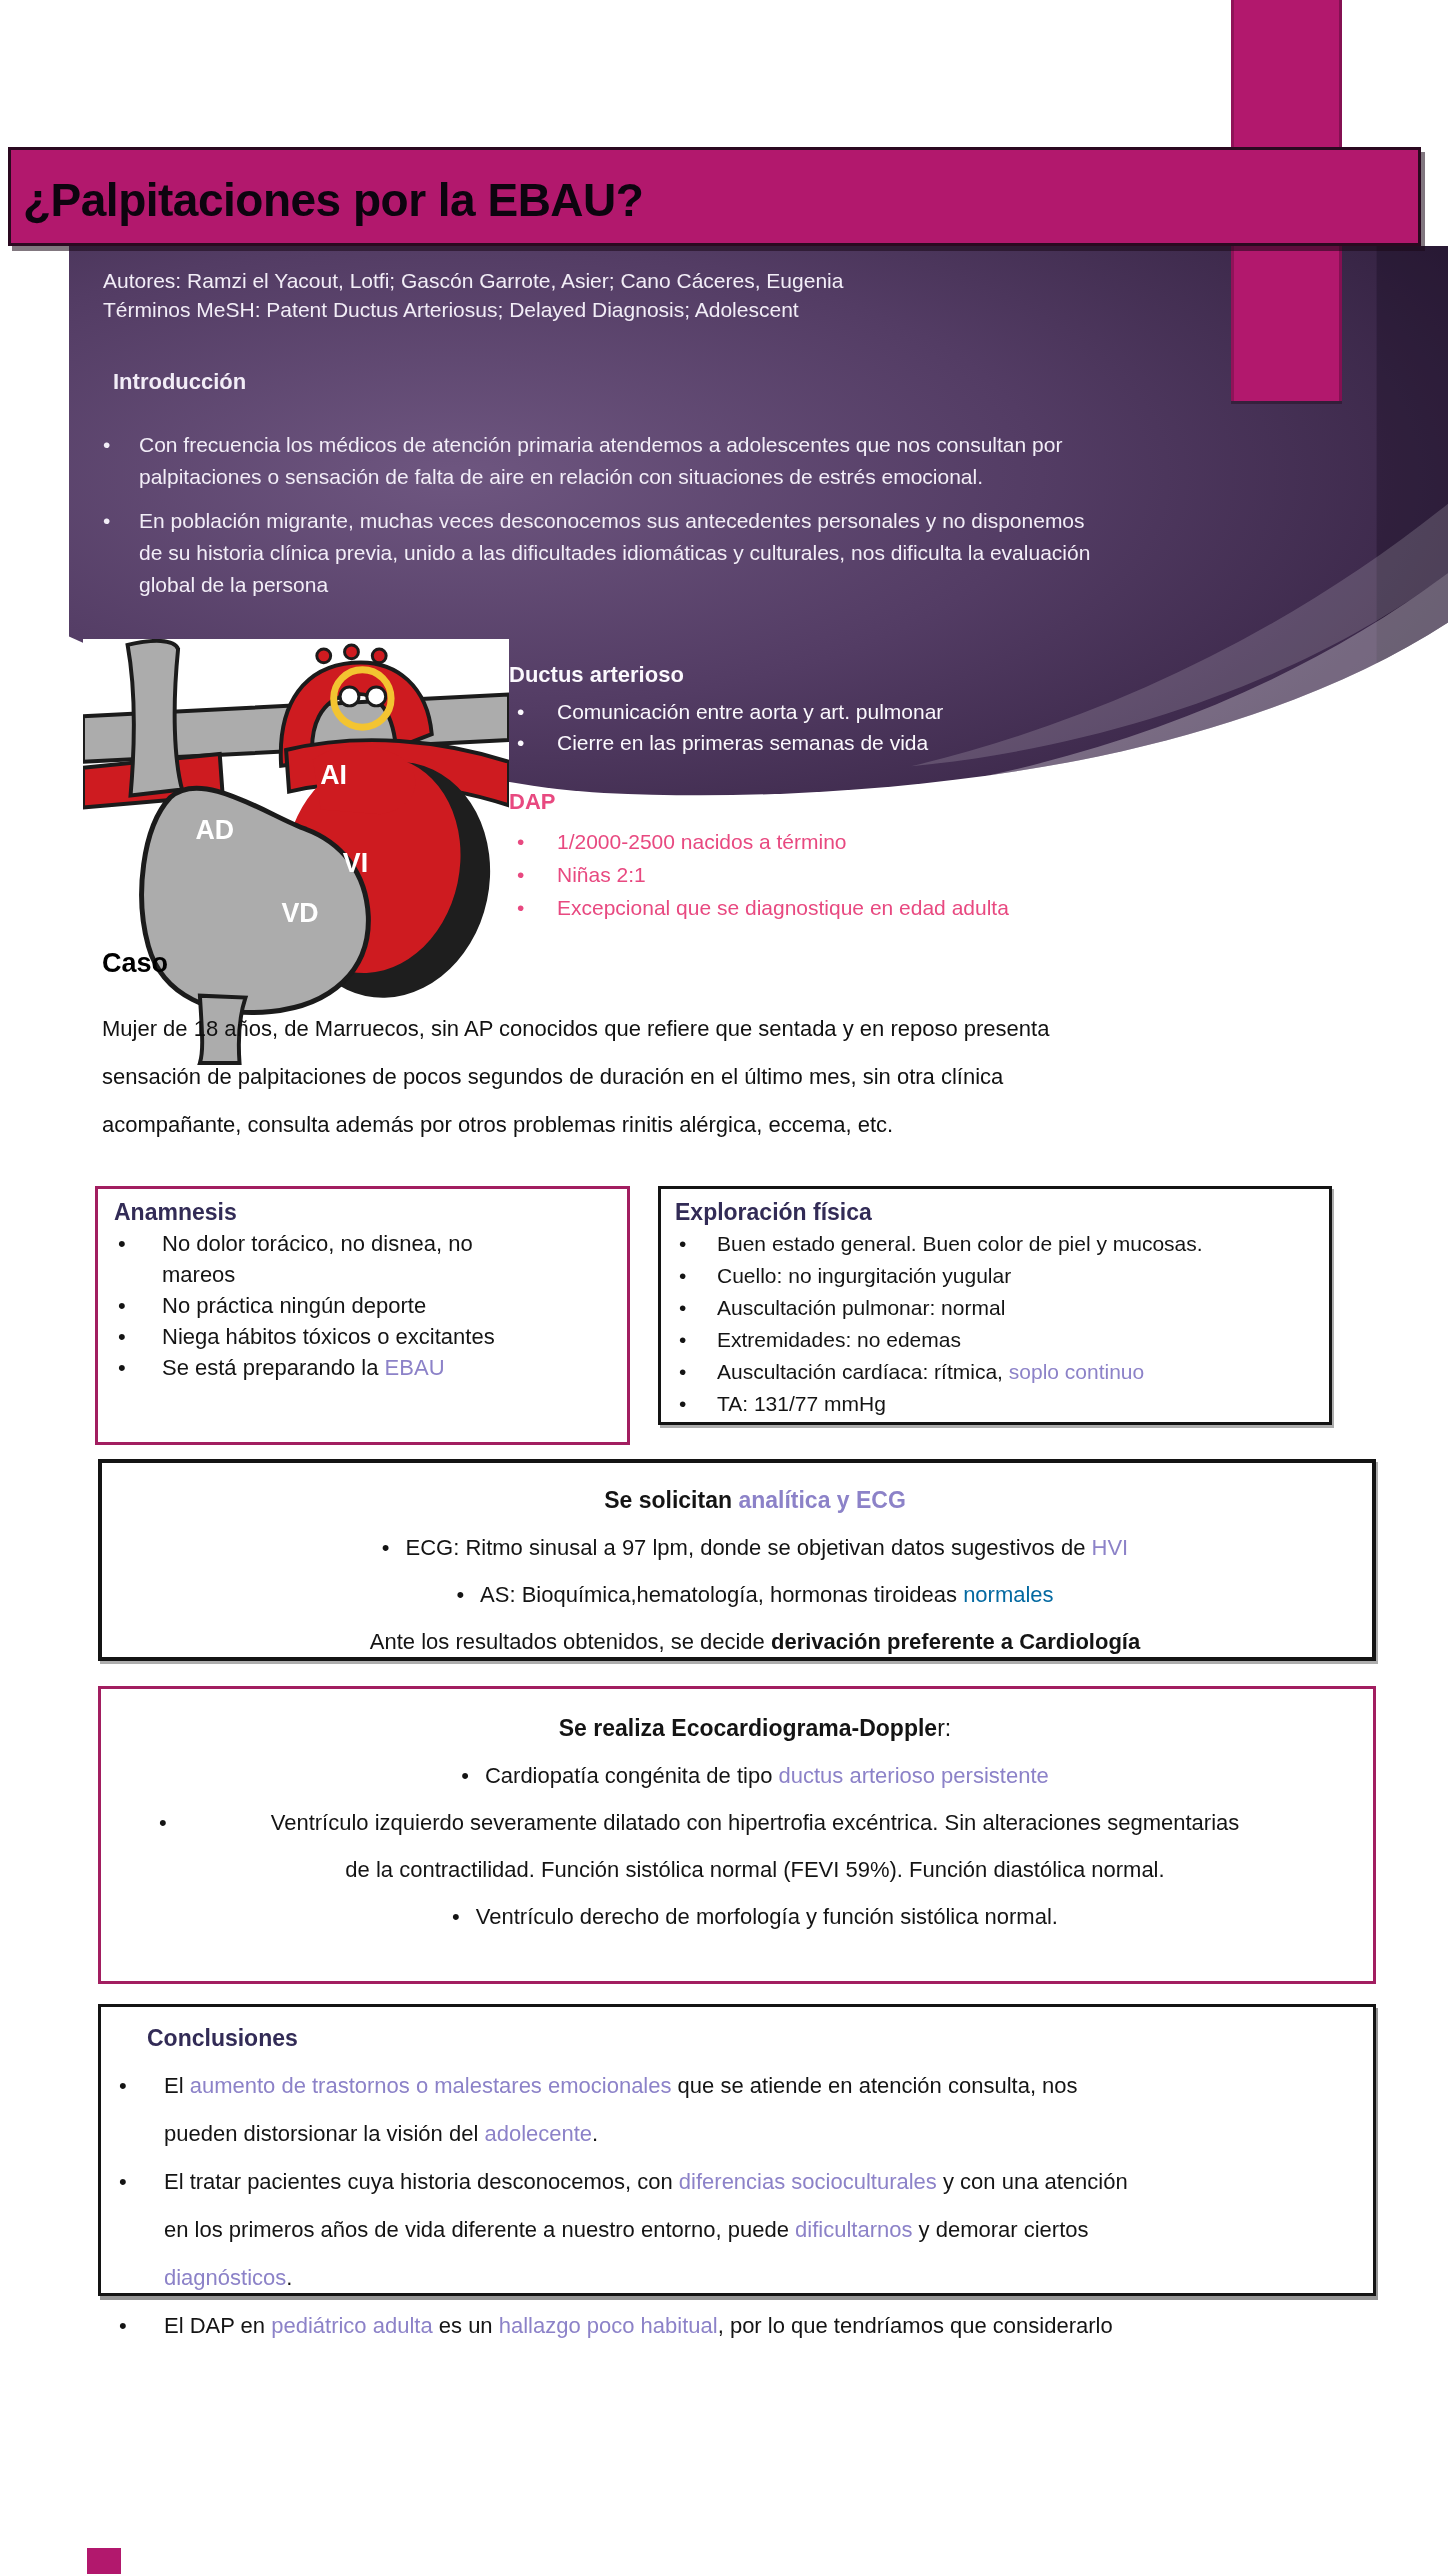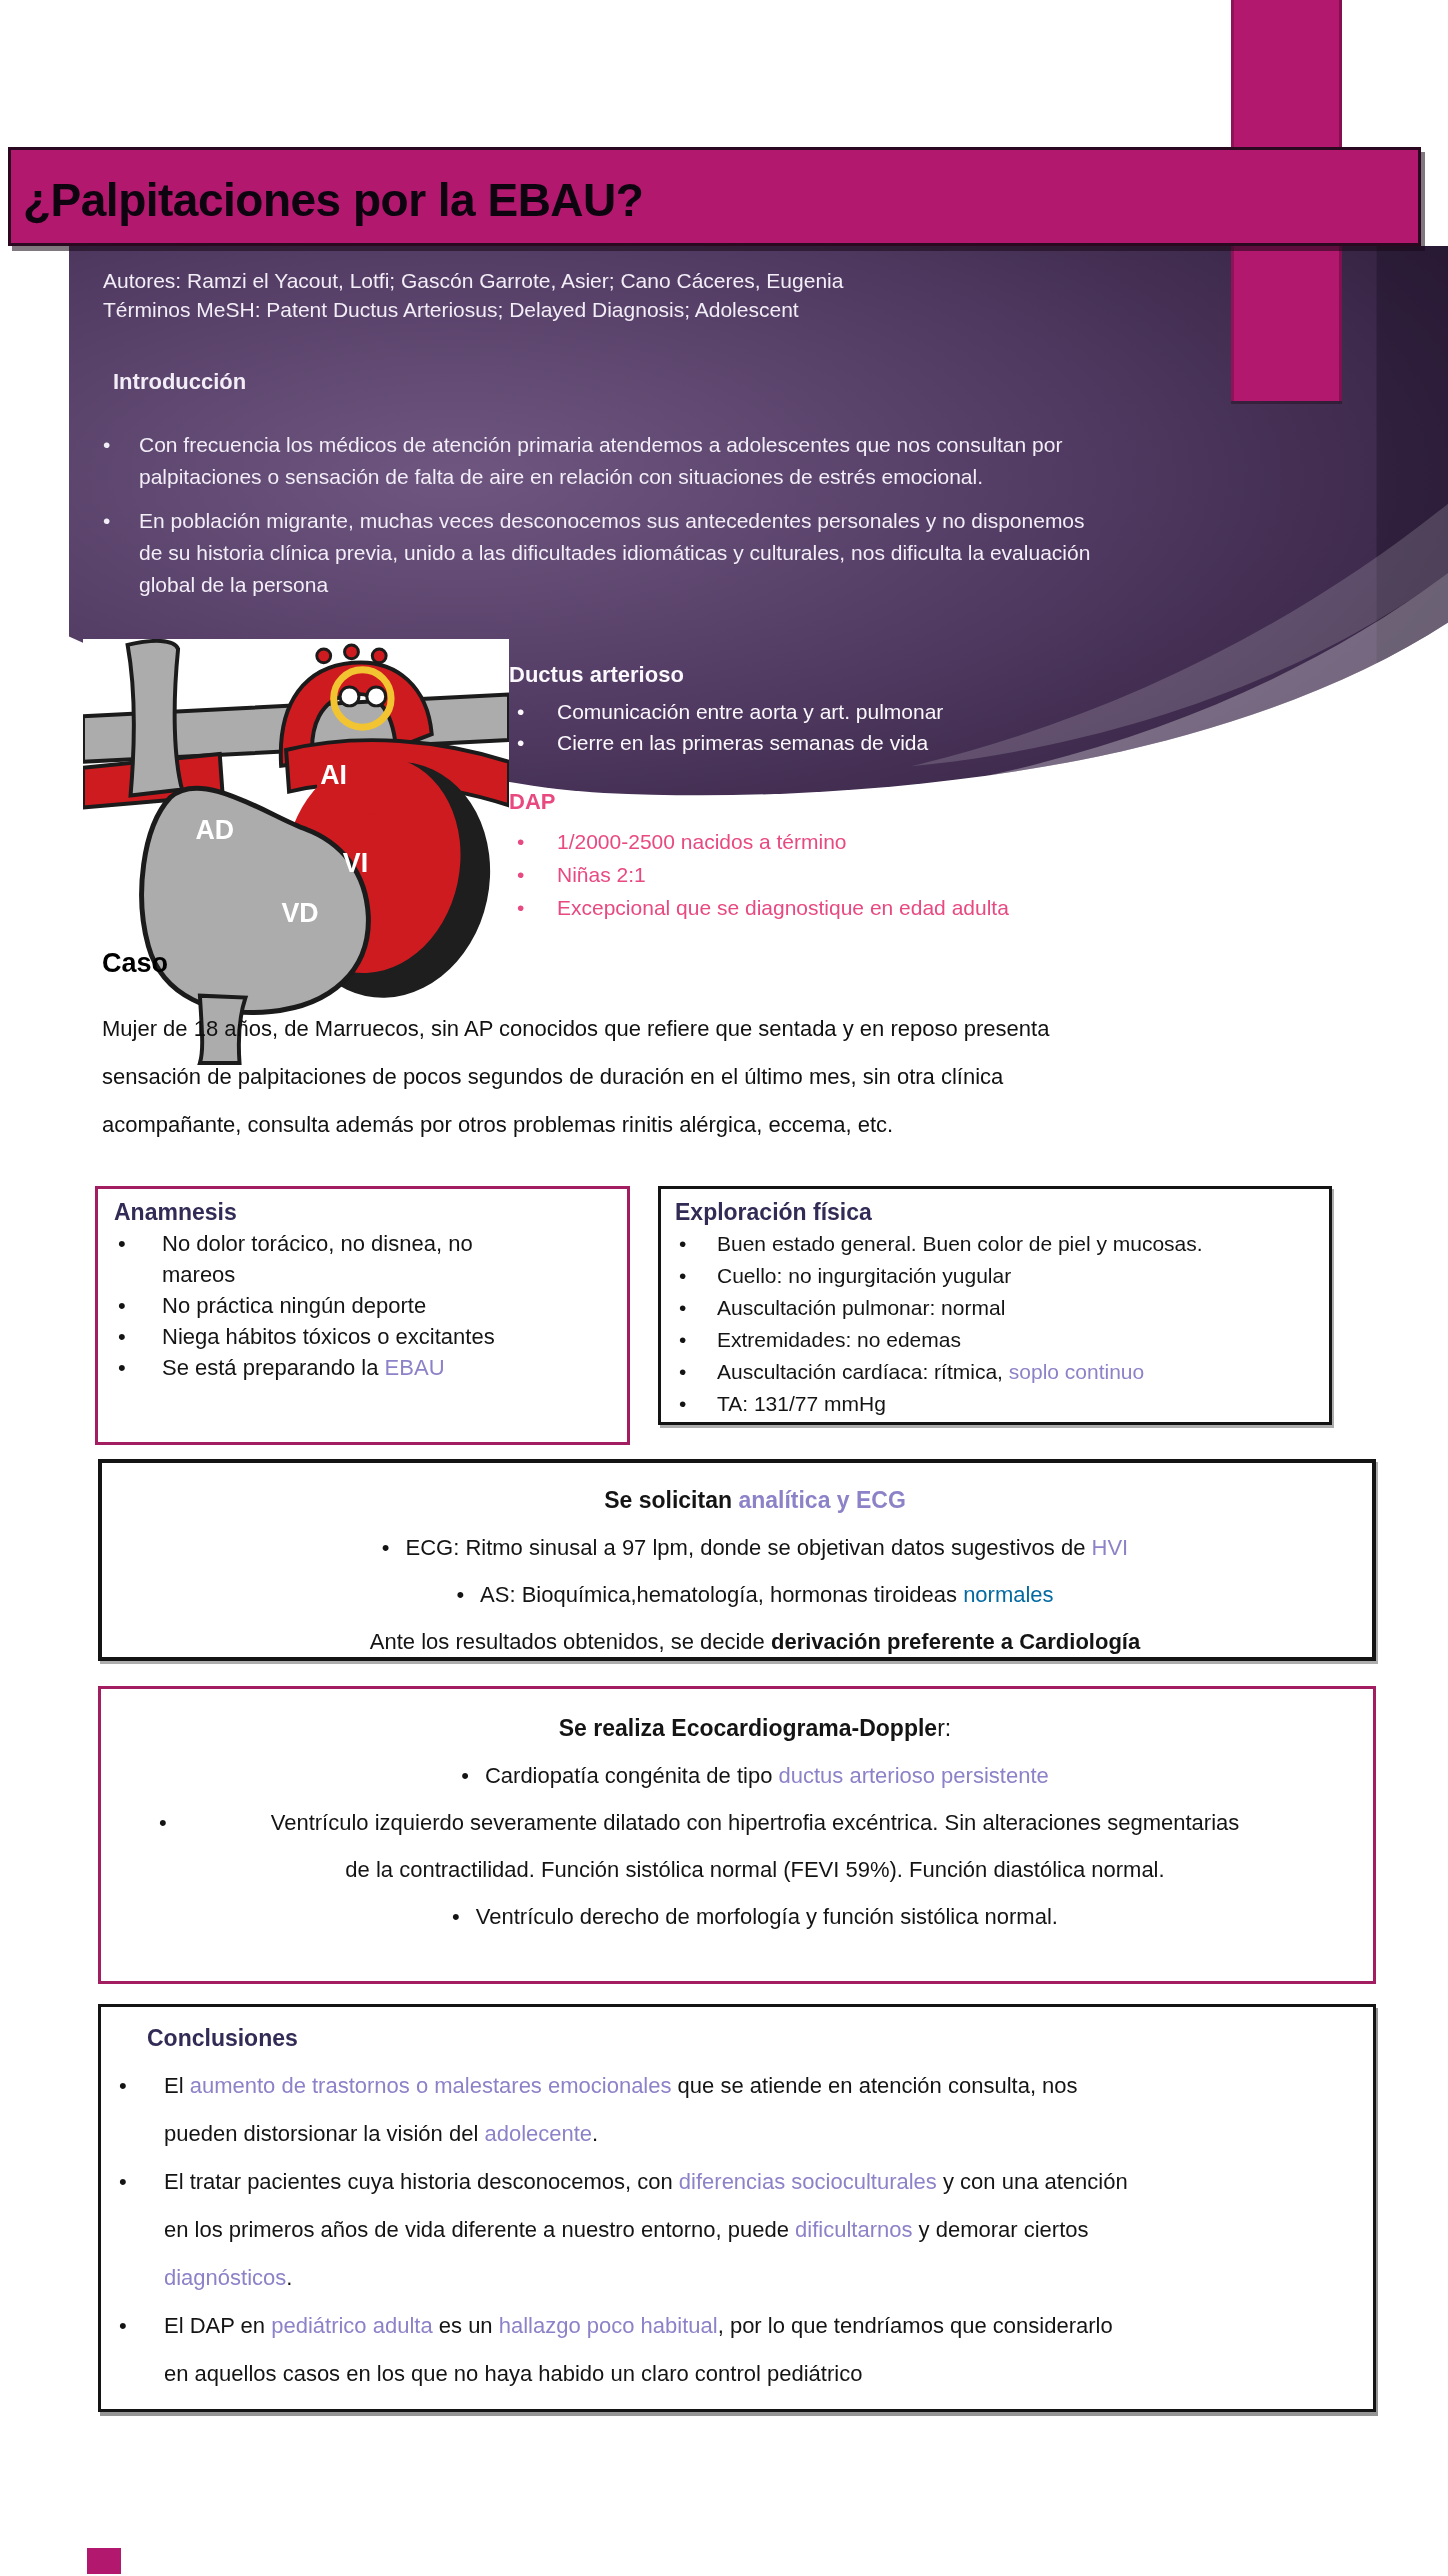--- a/index.html
+++ b/index.html
@@ -70,21 +70,21 @@
 
   .box-solicitan{left:98px;top:1459px;width:1278px;height:202px;border:4px solid #141414;text-align:center;padding-top:14px;box-shadow:2px 3px 0 rgba(20,20,20,.35);}
   .box-eco{left:98px;top:1686px;width:1278px;height:298px;border:3px solid #A21E60;text-align:center;padding-top:16px;position:absolute;}
   .cline{font-size:22px;line-height:47px;height:47px;color:#141414;position:relative;}
   .cline .cdot{margin-right:16px;}
   .cline .cdot::before{content:"•";}
   .cline.title{font-size:23px;}
   .ldot{position:absolute;left:22px;top:0;}
   .ldot::before{content:"•";}
 
-  .box-conclu{left:98px;top:2004px;width:1278px;height:408px;border:3px solid #141414;padding:12px 16px 0 16px;box-shadow:2px 4px 0 rgba(20,20,20,.45);}
+  .box-conclu{left:98px;top:2004px;width:1278px;height:292px;border:3px solid #141414;padding:12px 16px 0 16px;box-shadow:2px 4px 0 rgba(20,20,20,.45);}
   .box-conclu .hd{margin:6px 0 10px 30px;font-size:23px;}
   .box-conclu .brow{font-size:22px;line-height:48px;color:#141414;}
   .box-conclu .brow .dot{width:45px;padding-left:2px;}
 
   .bottom-square{left:87px;top:2548px;width:34px;height:26px;background:#B2186D;z-index:2;}
 
   
   .seg-n{}
   .seg-v{color:#8C82C8;}
   .seg-vl{color:#0369a1;}
@@ -301,20 +301,16 @@
     <span class="txt"><span class="seg-n">en los primeros años de vida diferente a nuestro entorno, puede </span><span class="seg-v">dificultarnos</span><span class="seg-n"> y demorar ciertos</span></span>
   </div>
   <div class="brow nodot">
     <span class="dot"></span>
     <span class="txt"><span class="seg-v">diagnósticos</span><span class="seg-n">.</span></span>
   </div>
   <div class="brow">
     <span class="dot"></span>
     <span class="txt"><span class="seg-n">El DAP en </span><span class="seg-v">pediátrico adulta</span><span class="seg-n"> es un </span><span class="seg-v">hallazgo poco habitual</span><span class="seg-n">, por lo que tendríamos que considerarlo</span></span>
   </div>
-  <div class="brow nodot">
-    <span class="dot"></span>
-    <span class="txt"><span class="seg-n">en aquellos casos en los que no haya habido un claro control pediátrico</span></span>
-  </div>
 </div>
 
 <div class="abs bottom-square"></div>
 
 
 </body></html>

